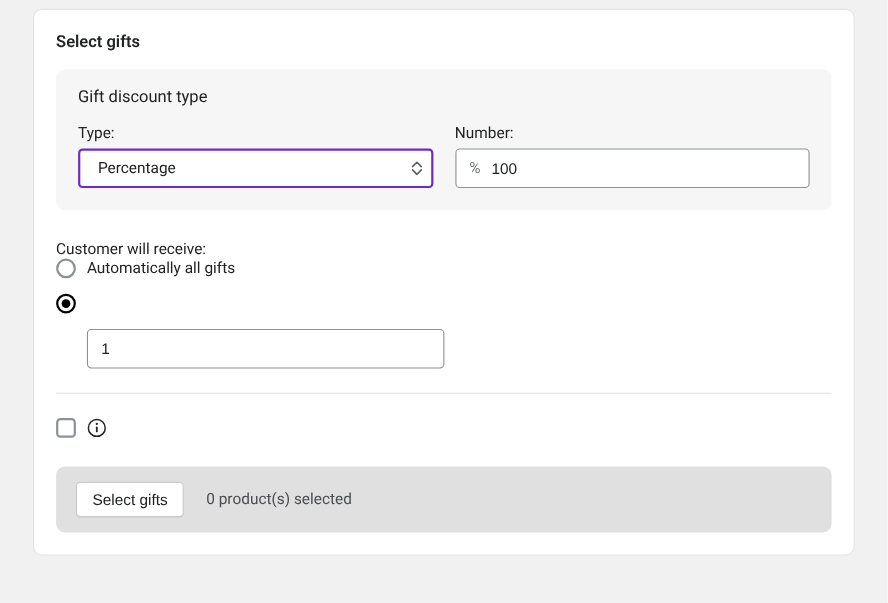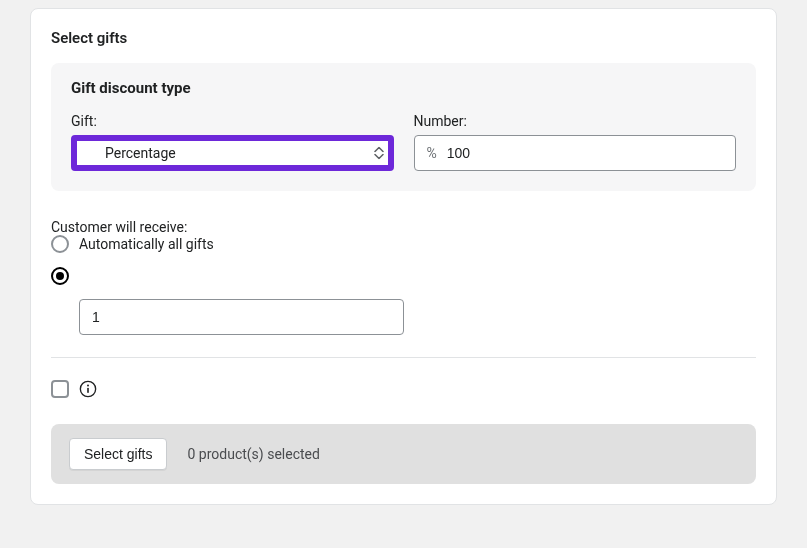--- a/index.html
+++ b/index.html
@@ -22,39 +22,39 @@
       margin-bottom: 16px;
     }
     .panel {
       background: #f6f6f7;
       border-radius: 8px;
       padding: 16px 20px 20px 20px;
       margin-bottom: 28px;
     }
     .panel-title {
       font-size: 15px;
-      font-weight: 700;
+      font-weight: 400;
       color: #202223;
       margin-bottom: 16px;
     }
     .row { display: flex; gap: 20px; }
     .col { flex: 1; display: flex; flex-direction: column; }
     .form-label {
       font-size: 14px;
       color: #202223;
       margin-bottom: 6px;
     }
     .select-wrap { position: relative; }
     .select {
       width: 100%;
       height: 36px;
-      border: 6px solid #6d28d9;
-      border-radius: 4px;
-      background: #fff;
-      padding: 0 32px 0 28px;
+      border: 2px solid #6d28d9;
+      border-radius: 4px;
+      background: #fff;
+      padding: 0 32px 0 16px;
       font-size: 14px;
       color: #202223;
       outline: none;
       display: flex;
       align-items: center;
       cursor: pointer;
     }
     .select-chevrons {
       position: absolute;
       right: 10px;
@@ -181,21 +181,21 @@
 </head>
 <body>
 
 <div class="card">
   <div class="card-title">Select gifts</div>
 
   <div class="panel">
     <div class="panel-title">Gift discount type</div>
     <div class="row">
       <div class="col">
-        <div class="form-label">Gift:</div>
+        <div class="form-label">Type:</div>
         <div class="select-wrap">
           <div class="select">
             <span>Percentage</span>
           </div>
           <span class="select-chevrons">
             <svg width="10" height="6" viewBox="0 0 10 6">
                 <path d="M1 5 L5 1 L9 5" fill="none" stroke="#5c5f62" stroke-width="1.5" stroke-linecap="round" stroke-linejoin="round"></path>
               </svg>
             <svg width="10" height="6" viewBox="0 0 10 6">
                 <path d="M1 1 L5 5 L9 1" fill="none" stroke="#5c5f62" stroke-width="1.5" stroke-linecap="round" stroke-linejoin="round"></path>

